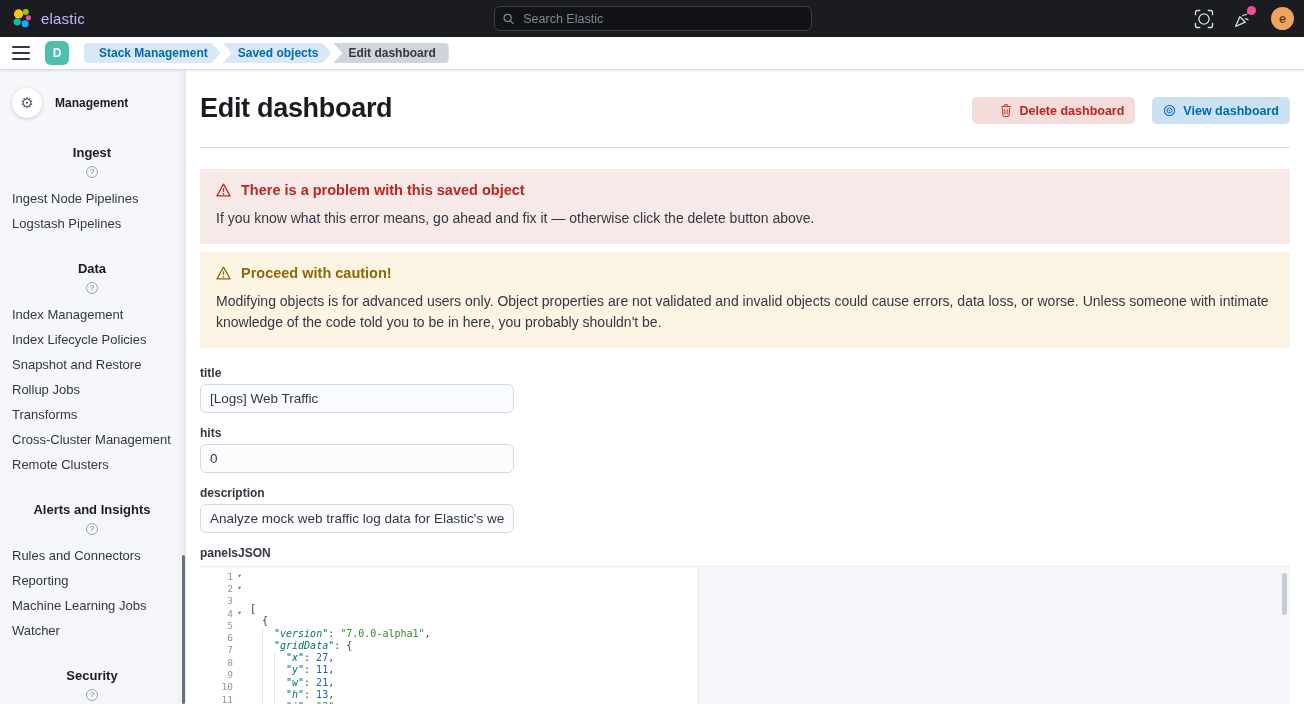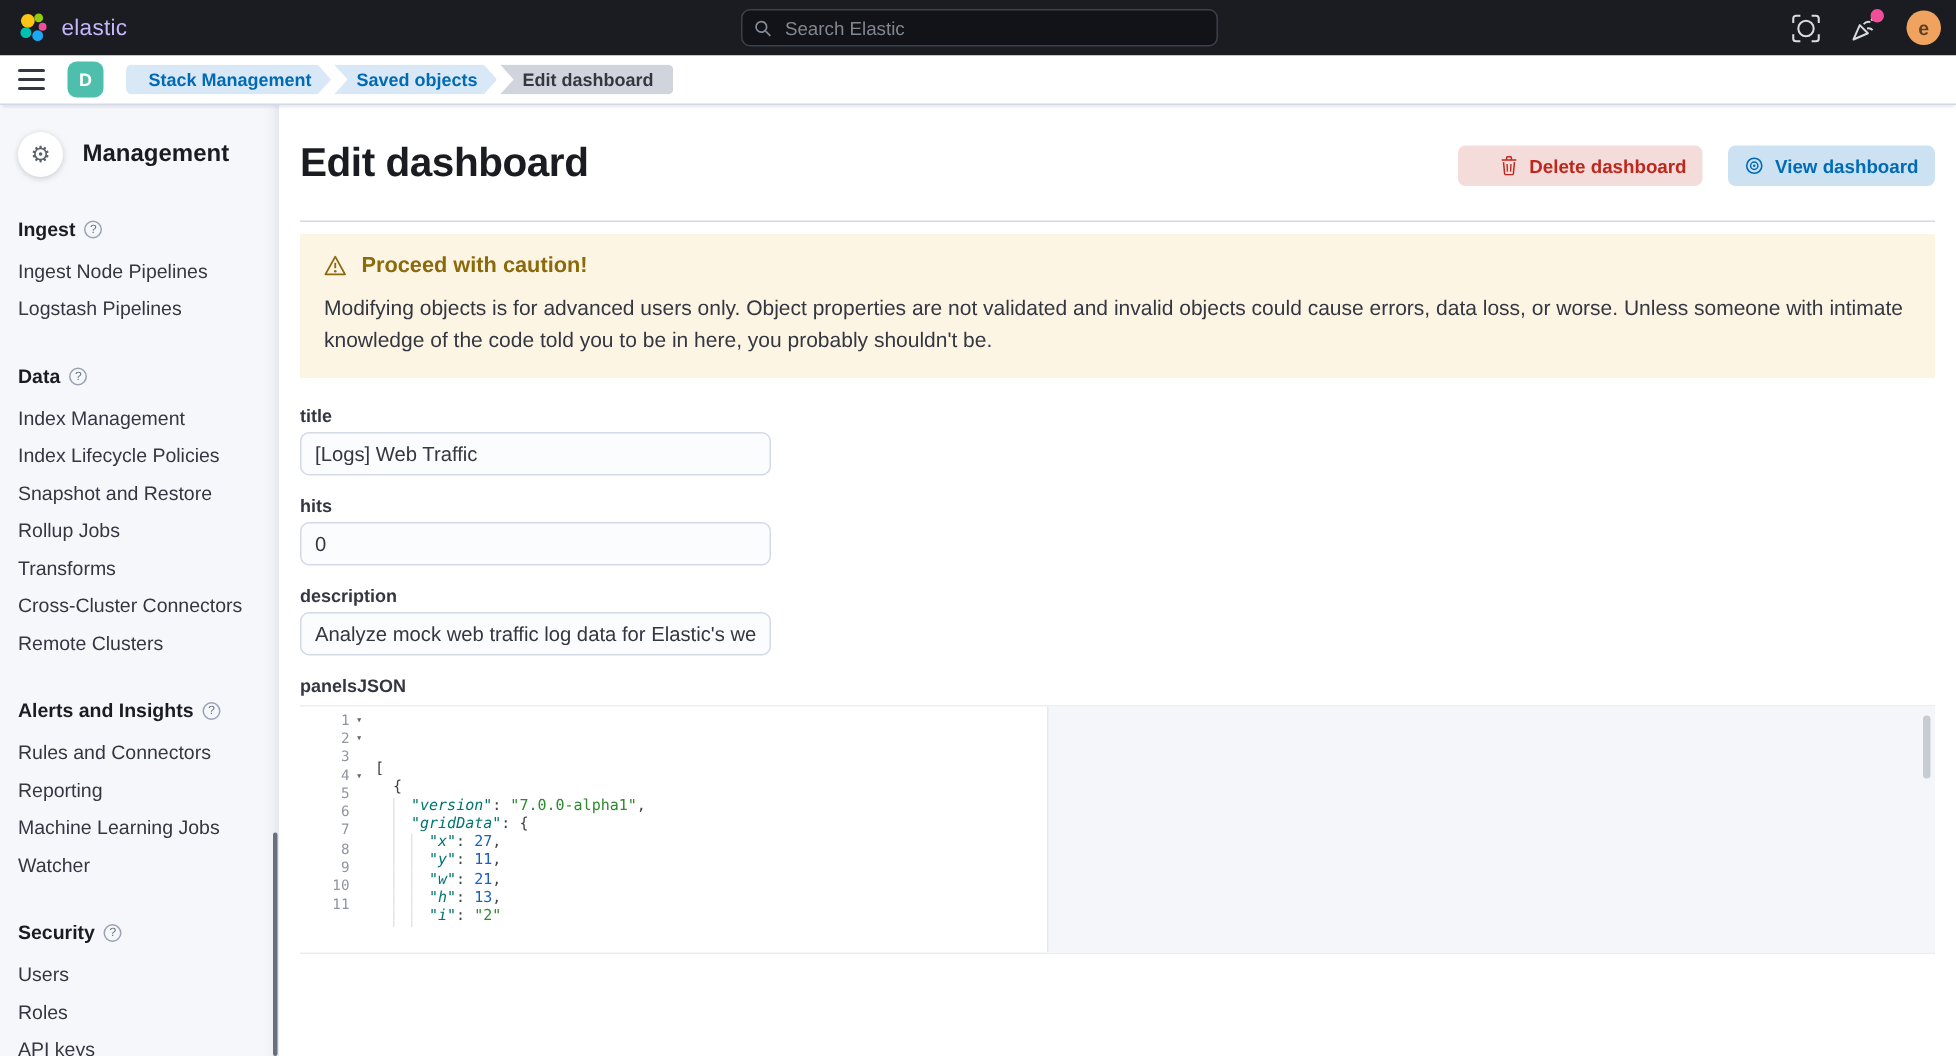--- a/index.html
+++ b/index.html
@@ -67,23 +67,23 @@
     width:186px; background:#F5F7FA; position:relative; flex-shrink:0;
     box-shadow:inset -10px 0 10px -10px rgba(69,85,99,.18);
     padding:18px 14px 0 12px;
   }
   .mgmt-head { display:flex; align-items:center; gap:13px; margin-bottom:6px; }
   .mgmt-icon {
     width:30px; height:30px; border-radius:50%; background:#fff;
     box-shadow:0 1px 4px rgba(0,0,0,.18); display:flex; align-items:center; justify-content:center;
     font-size:15px; color:#5a6270;
   }
-  .mgmt-title { font-size:16px; font-weight:700; color:#1a1c21; }
+  .mgmt-title { font-size:12px; font-weight:700; color:#1a1c21; }
   .nav-section { margin-top:27px; }
-  .nav-section h3 { margin:0; font-size:13px; font-weight:700; color:#1a1c21; display:flex; align-items:center; gap:6px; }
+  .nav-section h3 { margin:0; font-size:13px; font-weight:700; color:#1a1c21; display:flex; align-items:center; gap:6px;flex-direction:column; }
   .help-ic {
     width:12px; height:12px; border:1px solid #98A2B3; border-radius:50%;
     color:#69707D; font-size:8px; line-height:10px; text-align:center; font-weight:400; flex-shrink:0;
   }
   .nav-section ul { list-style:none; margin:9px 0 0 0; padding:0; }
   .nav-section li { font-size:13px; color:#343741; padding:4px 0 3px 0; margin-top:3px; cursor:pointer; }
   .side-scroll { position:absolute; right:1px; top:485px; bottom:0; width:3px; background:#69707D; border-radius:2px; }
 
   
   .main { flex:1; background:#fff; padding:23px 14px 0 14px; overflow:hidden; }
@@ -220,21 +220,21 @@
           <h3>
             <span>Data</span>
             <span class="help-ic">?</span>
           </h3>
           <ul>
             <li>Index Management</li>
             <li>Index Lifecycle Policies</li>
             <li>Snapshot and Restore</li>
             <li>Rollup Jobs</li>
             <li>Transforms</li>
-            <li>Cross-Cluster Connectors</li>
+            <li>Cross-Cluster Management</li>
             <li>Remote Clusters</li>
           </ul>
         </div>
         <div class="nav-section">
           <h3>
             <span>Alerts and Insights</span>
             <span class="help-ic">?</span>
           </h3>
           <ul>
             <li>Rules and Connectors</li>
@@ -278,20 +278,31 @@
             <circle cx="8" cy="8" r="3" fill="none" stroke="currentColor" stroke-width="1.2"></circle>
             <circle cx="8" cy="8" r="1" fill="currentColor"></circle>
           </svg>
           <span>View dashboard</span>
         </button>
       </div>
     </div>
 
     <hr class="rule">
 
+    <div class="callout danger">
+      <div class="co-title">
+        <svg width="15" height="14" viewBox="0 0 16 15">
+          <path d="M8 1.2 L15 13.8 H1 Z" fill="none" stroke="currentColor" stroke-width="1.3" stroke-linejoin="round"></path>
+          <line x1="8" y1="5.5" x2="8" y2="9.5" stroke="currentColor" stroke-width="1.3"></line>
+          <circle cx="8" cy="11.6" r="0.9" fill="currentColor"></circle>
+        </svg>
+        <span>There is a problem with this saved object</span>
+      </div>
+      <div class="co-body">If you know what this error means, go ahead and fix it — otherwise click the delete button above.</div>
+    </div>
 
     <div class="callout warning">
       <div class="co-title">
         <svg width="15" height="14" viewBox="0 0 16 15">
           <path d="M8 1.2 L15 13.8 H1 Z" fill="none" stroke="currentColor" stroke-width="1.3" stroke-linejoin="round"></path>
           <line x1="8" y1="5.5" x2="8" y2="9.5" stroke="currentColor" stroke-width="1.3"></line>
           <circle cx="8" cy="11.6" r="0.9" fill="currentColor"></circle>
         </svg>
         <span>Proceed with caution!</span>
       </div>

